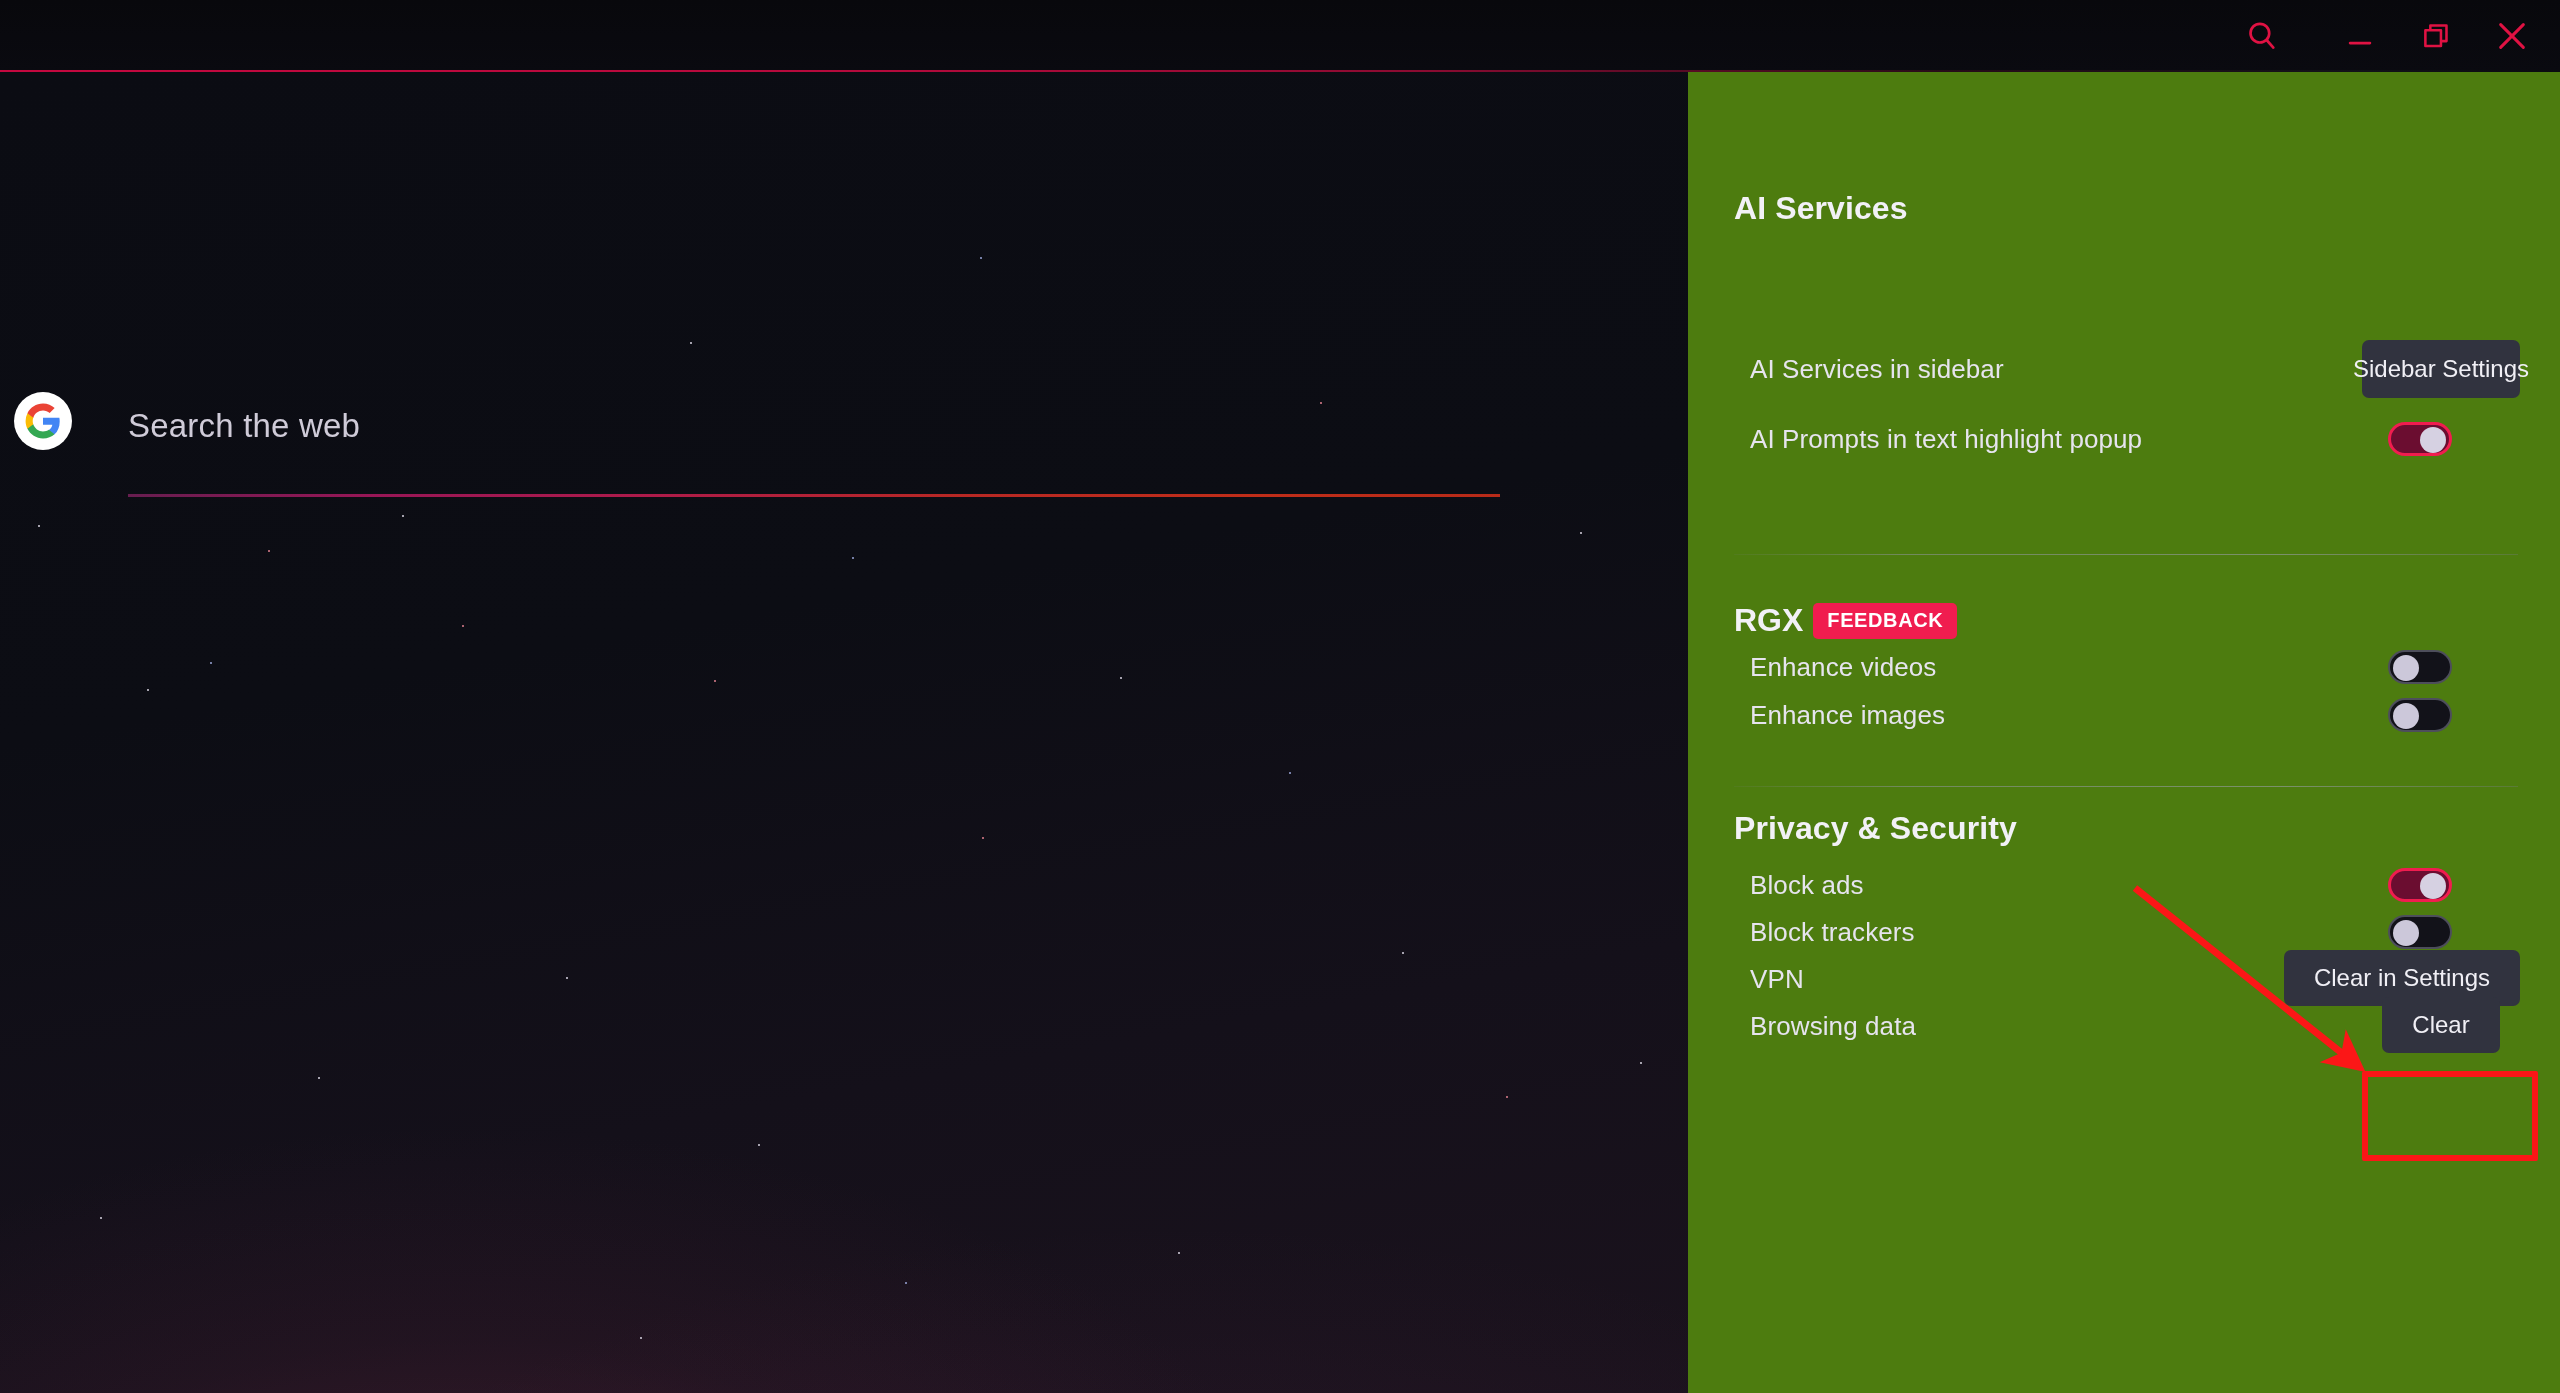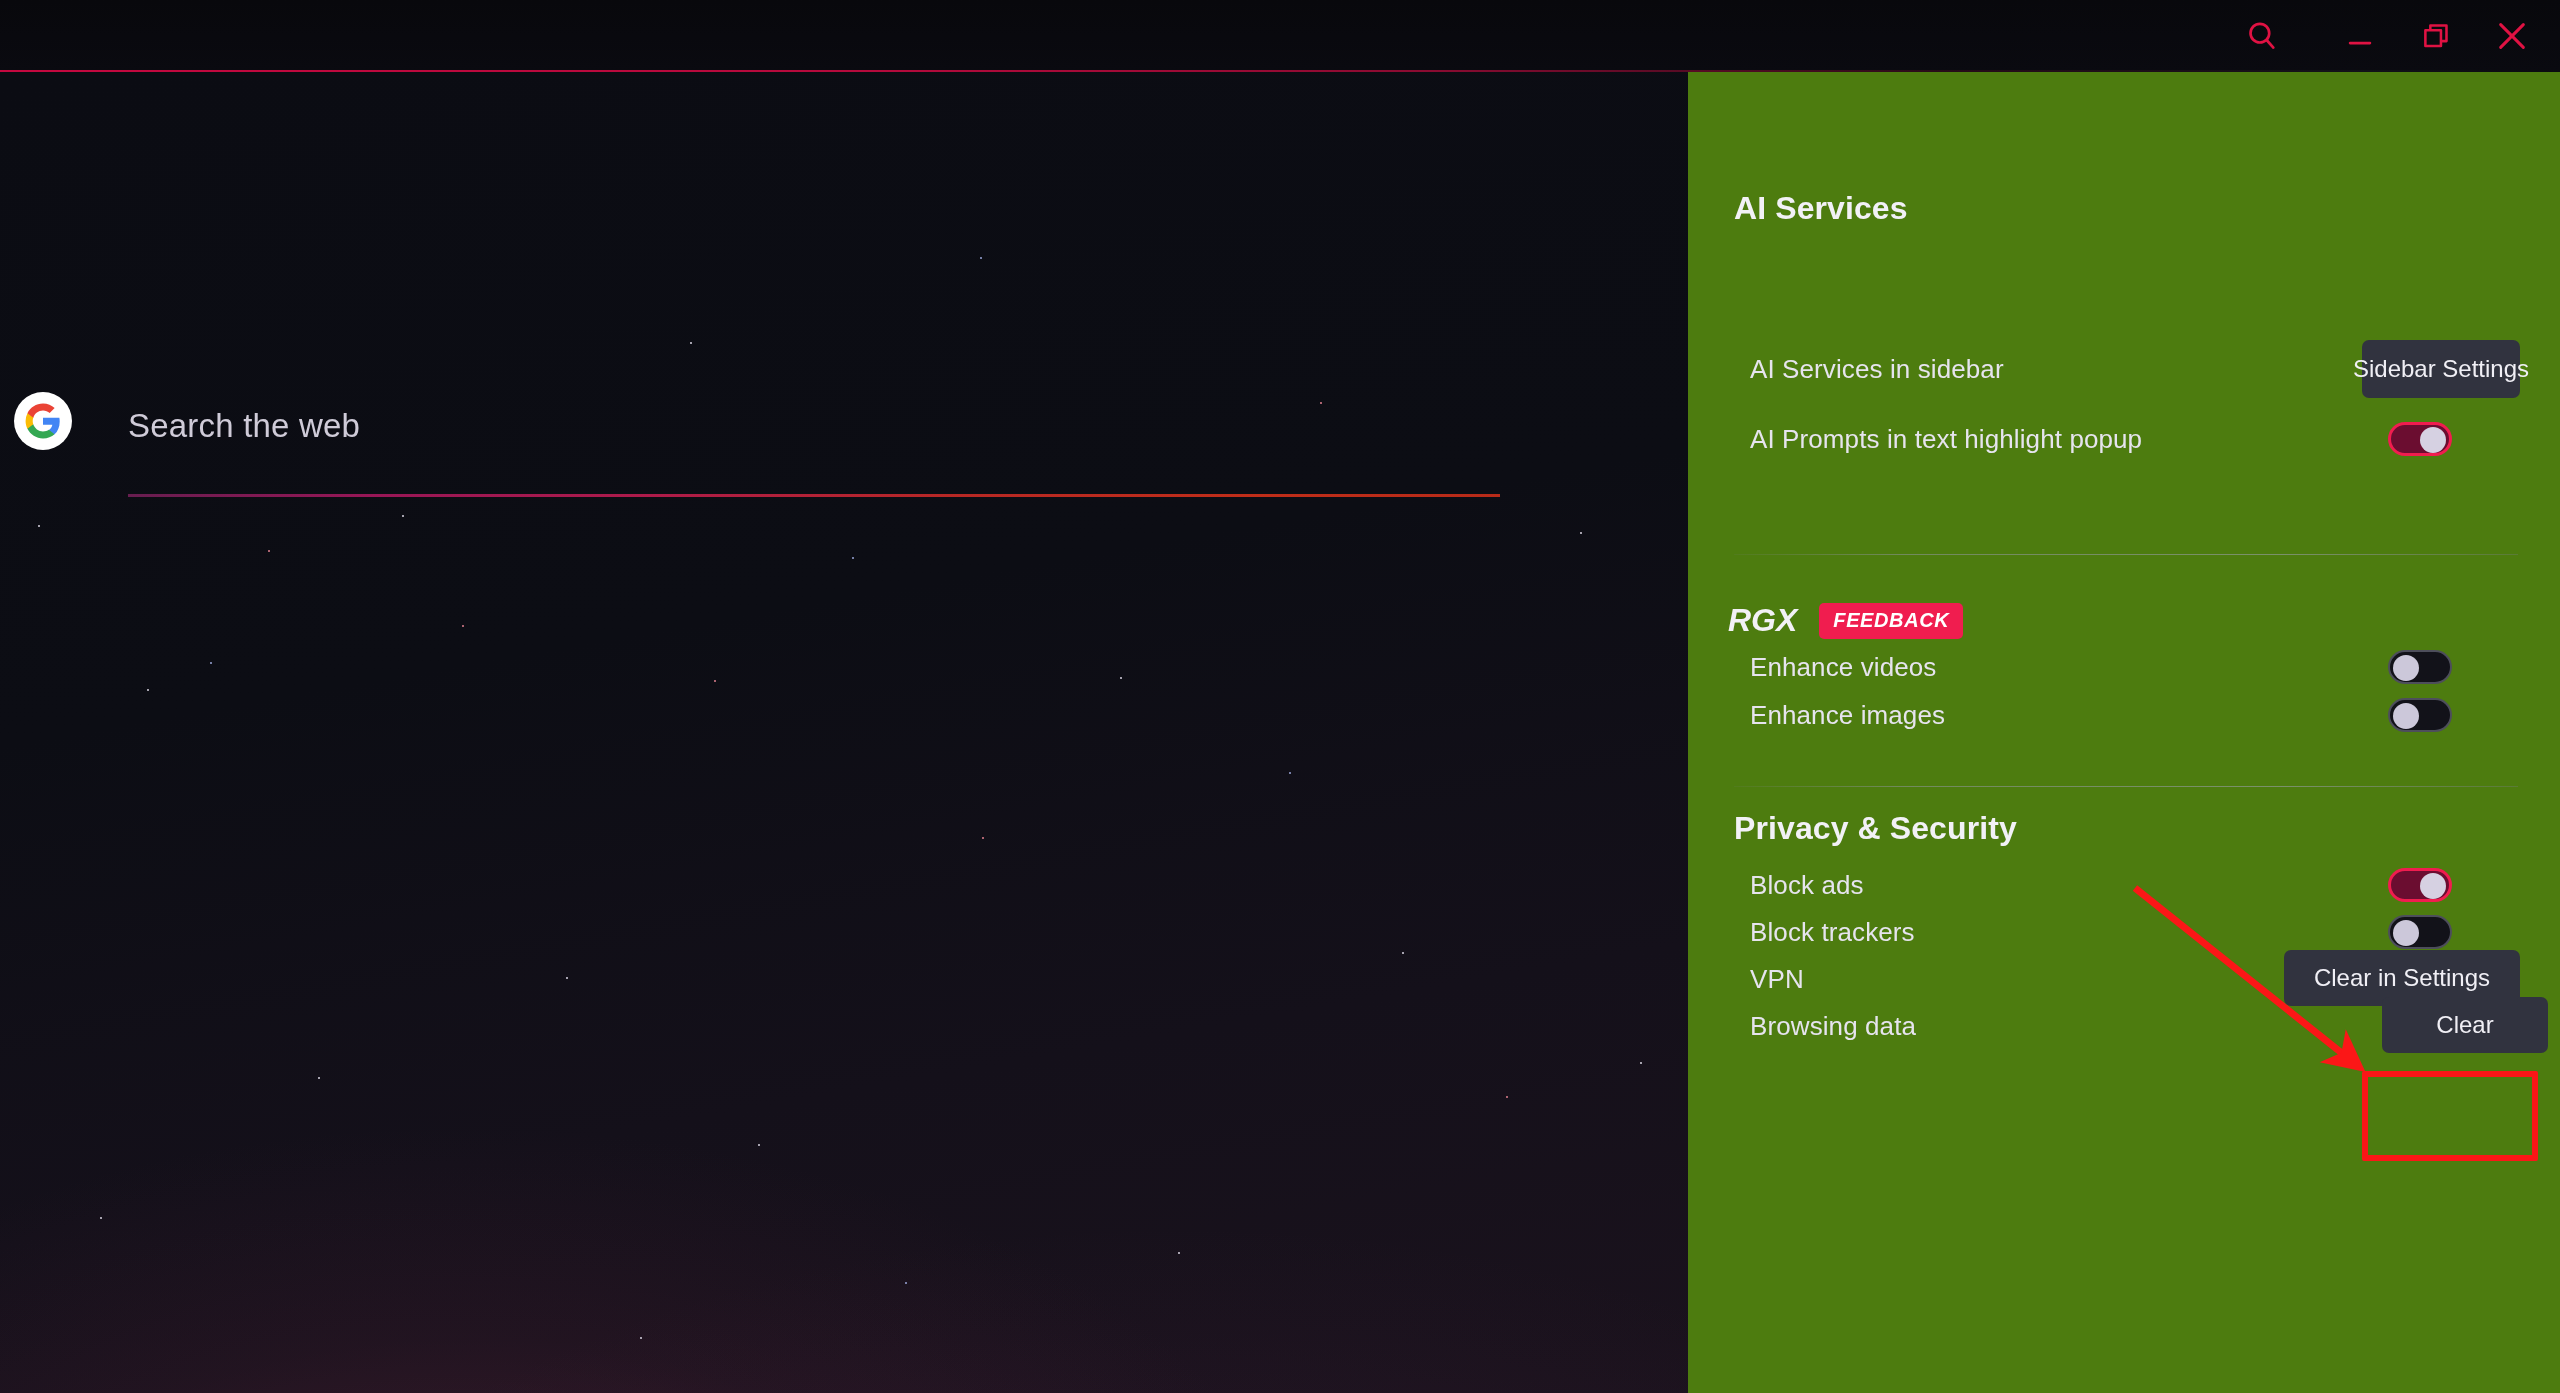--- a/index.html
+++ b/index.html
@@ -80,21 +80,21 @@
     background:#4d7c0f;
     overflow:hidden;
   }
   .panel-inner{ position:absolute; left:0; top:0; width:872px; }
 
   .sec-title{
     position:absolute; left:46px;
     font-size:32px; font-weight:bold; color:#f2f1f6; letter-spacing:0.1px;
     white-space:nowrap;
   }
-  .sec-title-row{ position:absolute; left:40px; display:flex; align-items:center; gap:22px;font-style:italic; }
+  .sec-title-row{ position:absolute; left:46px; display:flex; align-items:center; gap:10px; }
   .sec-title-row .sec-title-text{ font-size:32px; font-weight:bold; color:#f2f1f6; }
   .badge{
     display:inline-block; padding:6px 14px 7px 14px; border-radius:5px;
     background:#f01d4f; color:#ffffff;
     font-size:20px; font-weight:bold; letter-spacing:0.6px;
   }
 
   .row{ position:absolute; left:46px; width:790px; height:44px; display:flex; align-items:flex-start;margin-left:16px; }
   .row-label{ font-size:26px; color:#e6e4ee; white-space:nowrap; letter-spacing:0.1px; }
 
@@ -317,21 +317,21 @@
       </div>
 
       <div class="row" style="top:892px">
         <span class="row-label">VPN</span>
       </div>
       <div class="btn" style="left:596px; top:878px; width:236px; height:56px">Clear in Settings</div>
 
       <div class="row" style="top:939px">
         <span class="row-label">Browsing data</span>
       </div>
-      <div class="btn" style="left:694px; top:925px; width:166px; height:56px">Clear</div>
+      <div class="btn" style="left:694px; top:925px; width:118px; height:56px">Clear</div>
 
     </div>
   </div>
 
   <div class="anno-layer">
     <svg width="2560" height="1393" style="position:absolute;left:0;top:0">
       <defs>
         <marker id="ah" markerWidth="7" markerHeight="7" refX="3.2" refY="3.4" orient="auto">
           <path d="M0.4,0.4 L6.4,3.4 L0.4,6.4 L2.0,3.4 Z" fill="#fb1717"></path>
         </marker>

